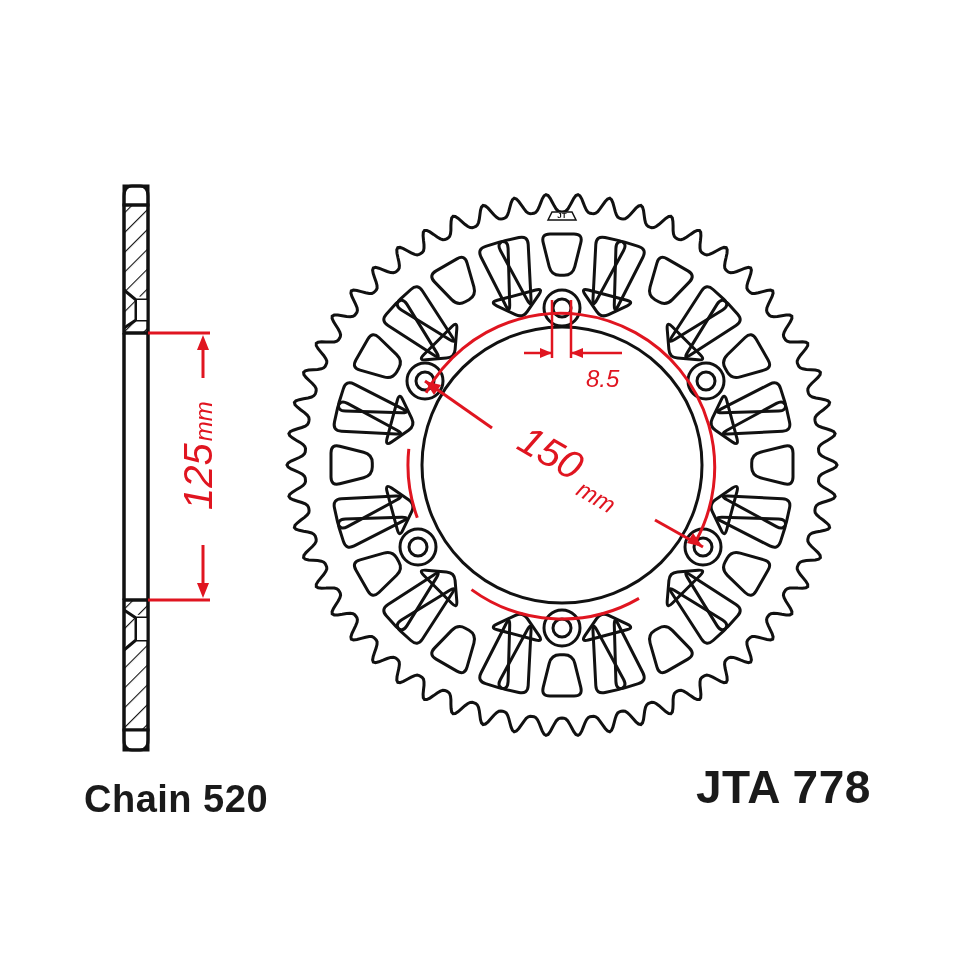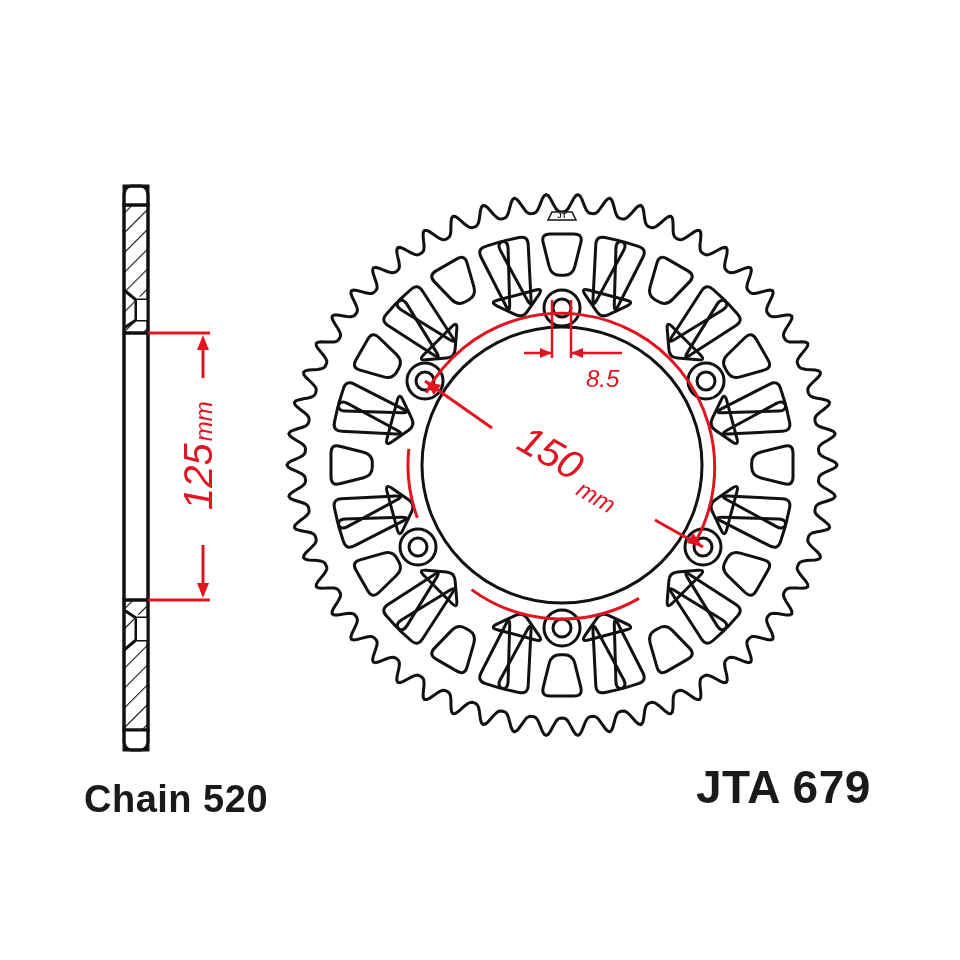--- a/index.html
+++ b/index.html
@@ -142,13 +142,13 @@
     <polygon points="571,353 583,348 583,358" stroke="none"></polygon>
   </g>
   <text x="586" y="387" font-size="24" font-style="italic" fill="#e01520" font-family="Liberation Sans, sans-serif">8.5</text>
 
   <text transform="translate(515,448) rotate(30)" font-family="Liberation Sans, sans-serif" font-style="italic" fill="#e01520">
     <tspan font-size="40">150</tspan><tspan font-size="24" dx="8" dy="10">mm</tspan>
   </text>
 </svg>
 
 <div id="chain-label" class="label">Chain 520</div>
-<div id="part-label" class="label">JTA 679</div>
+<div id="part-label" class="label">JTA 778</div>
 
 </body></html>

